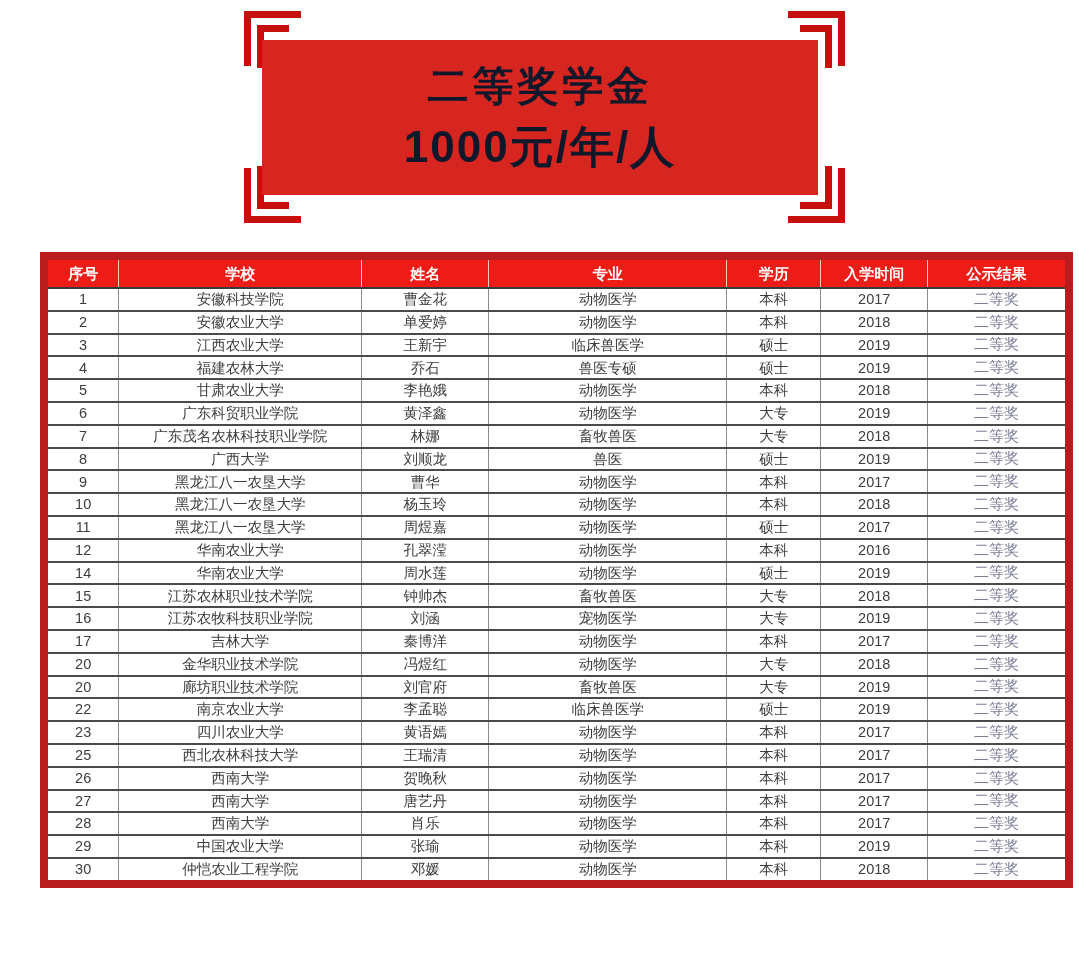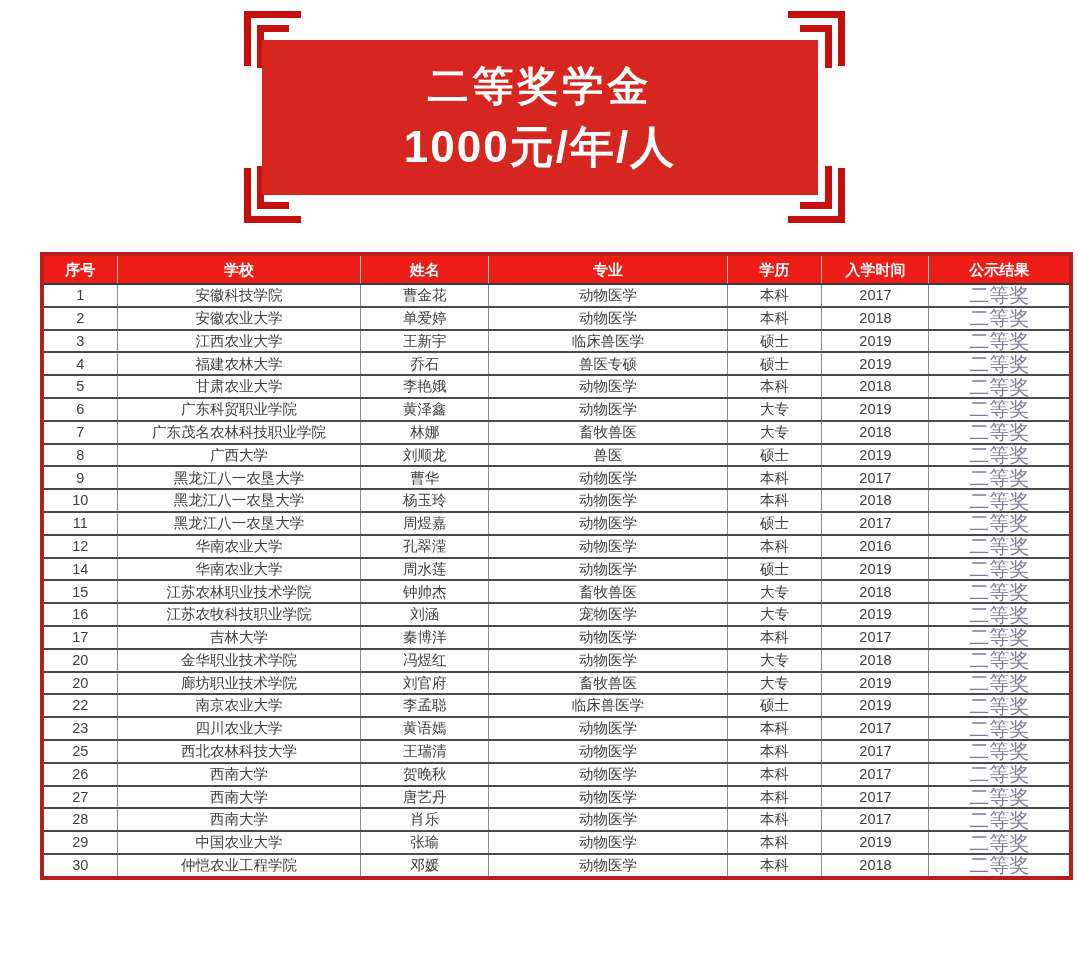--- a/index.html
+++ b/index.html
@@ -9,21 +9,21 @@
     font-family:"Liberation Sans","DejaVu Sans",sans-serif;
     --banner-bg:#d7261f; --bracket:#c6100d; --header-bg:#ee1c17;
     --body-color:#3d3d3d; --result-color:#7d7d99;
   }
 
   
   .banner {
     position:absolute; left:262px; top:40px; width:556px; height:155px;
     background:var(--banner-bg);
     display:flex; flex-direction:column; align-items:center; justify-content:center;
-    gap:18px; color:#ffffff; font-weight:bold; z-index:2;
+    gap:18px; color:#0f172a; font-weight:bold; z-index:2;
   }
   .banner .l1 { font-size:41px; letter-spacing:4px; line-height:1; }
   .banner .l2 { font-size:44px; letter-spacing:2px; line-height:1; }
 
   
   .corner { position:absolute; width:62px; height:58px; z-index:1; }
   .corner .arm { position:absolute; box-sizing:border-box; }
   .c-tl { left:244px; top:11px; }
   .c-tr { left:783px; top:11px; }
   .c-bl { left:244px; top:165px; }
@@ -34,39 +34,39 @@
   .c-tr .inner { right:13px; top:14px; width:32px; height:43px; border-top:7px solid var(--bracket); border-right:7px solid var(--bracket); }
   .c-bl .outer { left:0; bottom:0; width:57px; height:55px; border-bottom:7px solid var(--bracket); border-left:7px solid var(--bracket); }
   .c-bl .inner { left:13px; bottom:14px; width:32px; height:43px; border-bottom:7px solid var(--bracket); border-left:7px solid var(--bracket); }
   .c-br .outer { right:0; bottom:0; width:57px; height:55px; border-bottom:7px solid var(--bracket); border-right:7px solid var(--bracket); }
   .c-br .inner { right:13px; bottom:14px; width:32px; height:43px; border-bottom:7px solid var(--bracket); border-right:7px solid var(--bracket); }
 
   
   table.roster {
     position:absolute; left:40px; top:252px; width:1033px;
     border-collapse:collapse; table-layout:fixed;
-    border:4px solid #b91c1c;
+    border:8px solid #b91c1c;
   }
   table.roster th {
     background:var(--header-bg); color:#ffffff;
     height:27px; font-size:15px; font-weight:bold; text-align:center;
     border-left:1px solid rgba(255,255,255,0.75);
     border-bottom:2px solid #3a3a3a;
     padding:0; line-height:1;
   }
   table.roster th:first-child { border-left:none; }
   table.roster td {
     height:20.8px; padding:0; text-align:center; vertical-align:middle;
     font-size:14.5px; color:var(--body-color); line-height:1;
     border-left:1px solid #8c8c8c; border-right:1px solid #8c8c8c;
     border-top:2px solid #4a4a4a; border-bottom:2px solid #4a4a4a;
     overflow:hidden; white-space:nowrap;
   }
   table.roster td.result {
-    color:var(--result-color); font-size:20px;
+    color:var(--result-color); font-size:15px;
     font-family:"Liberation Serif","DejaVu Serif",serif;
   }
 </style>
 </head>
 <body>
 
 <div class="page" style="--banner-bg: #d7261f; --bracket: #c6100d; --header-bg: #ee1c17; --body-color: #3d3d3d; --result-color: #7d7d99;">
 
   <div class="corner c-tl">
     <div class="arm outer"></div>

